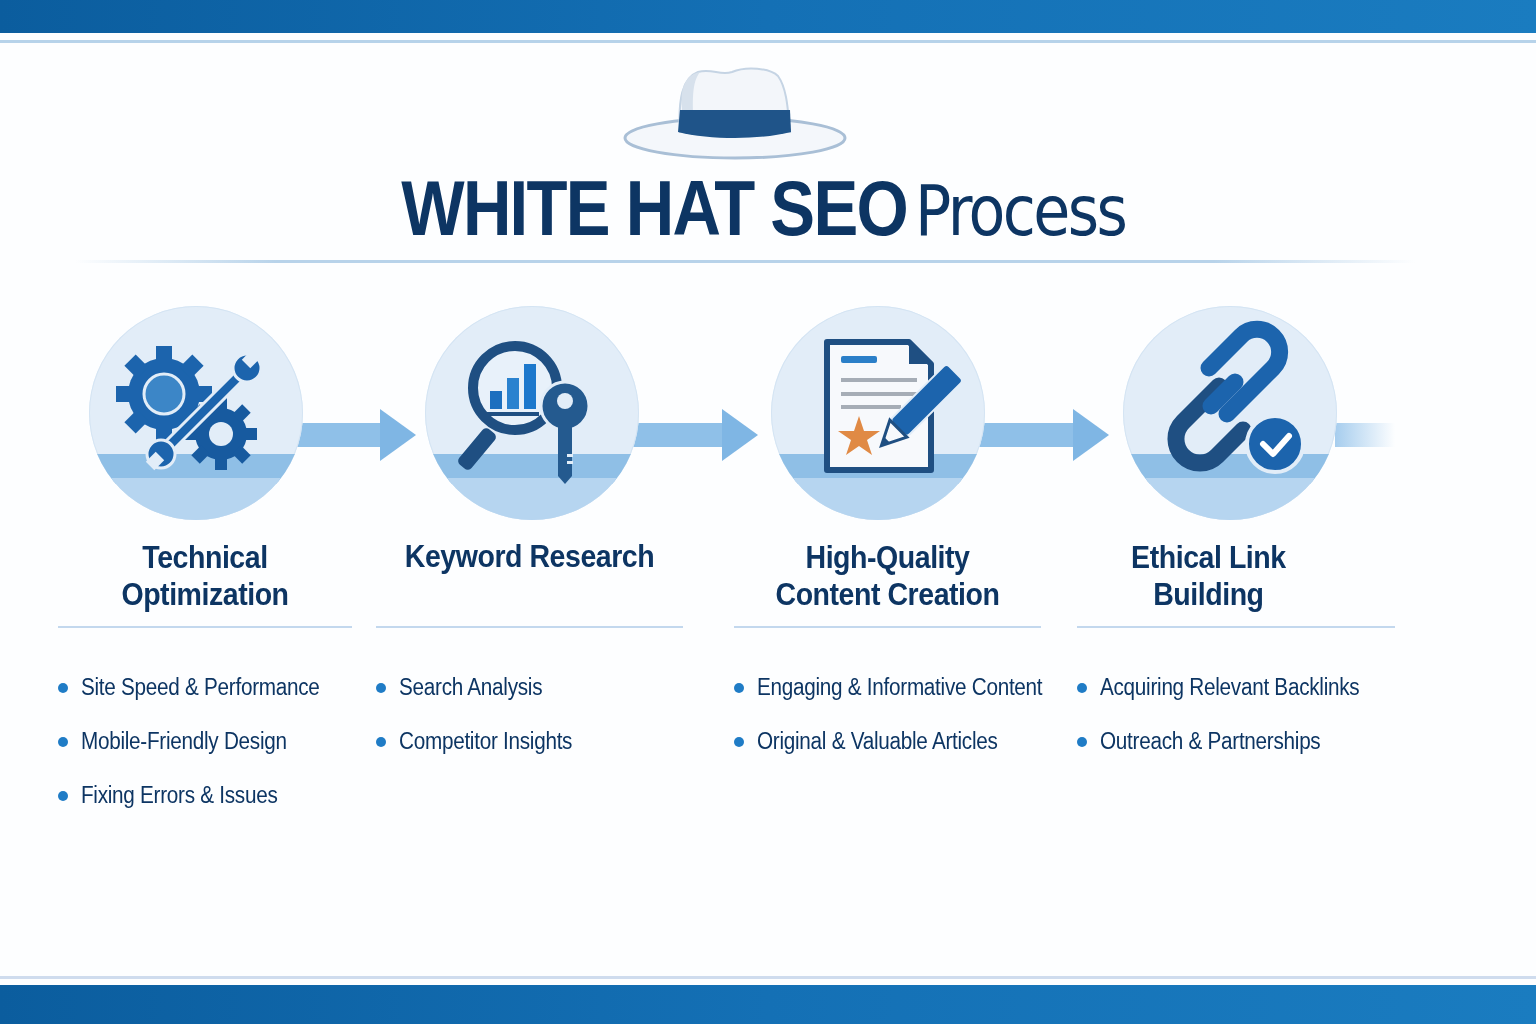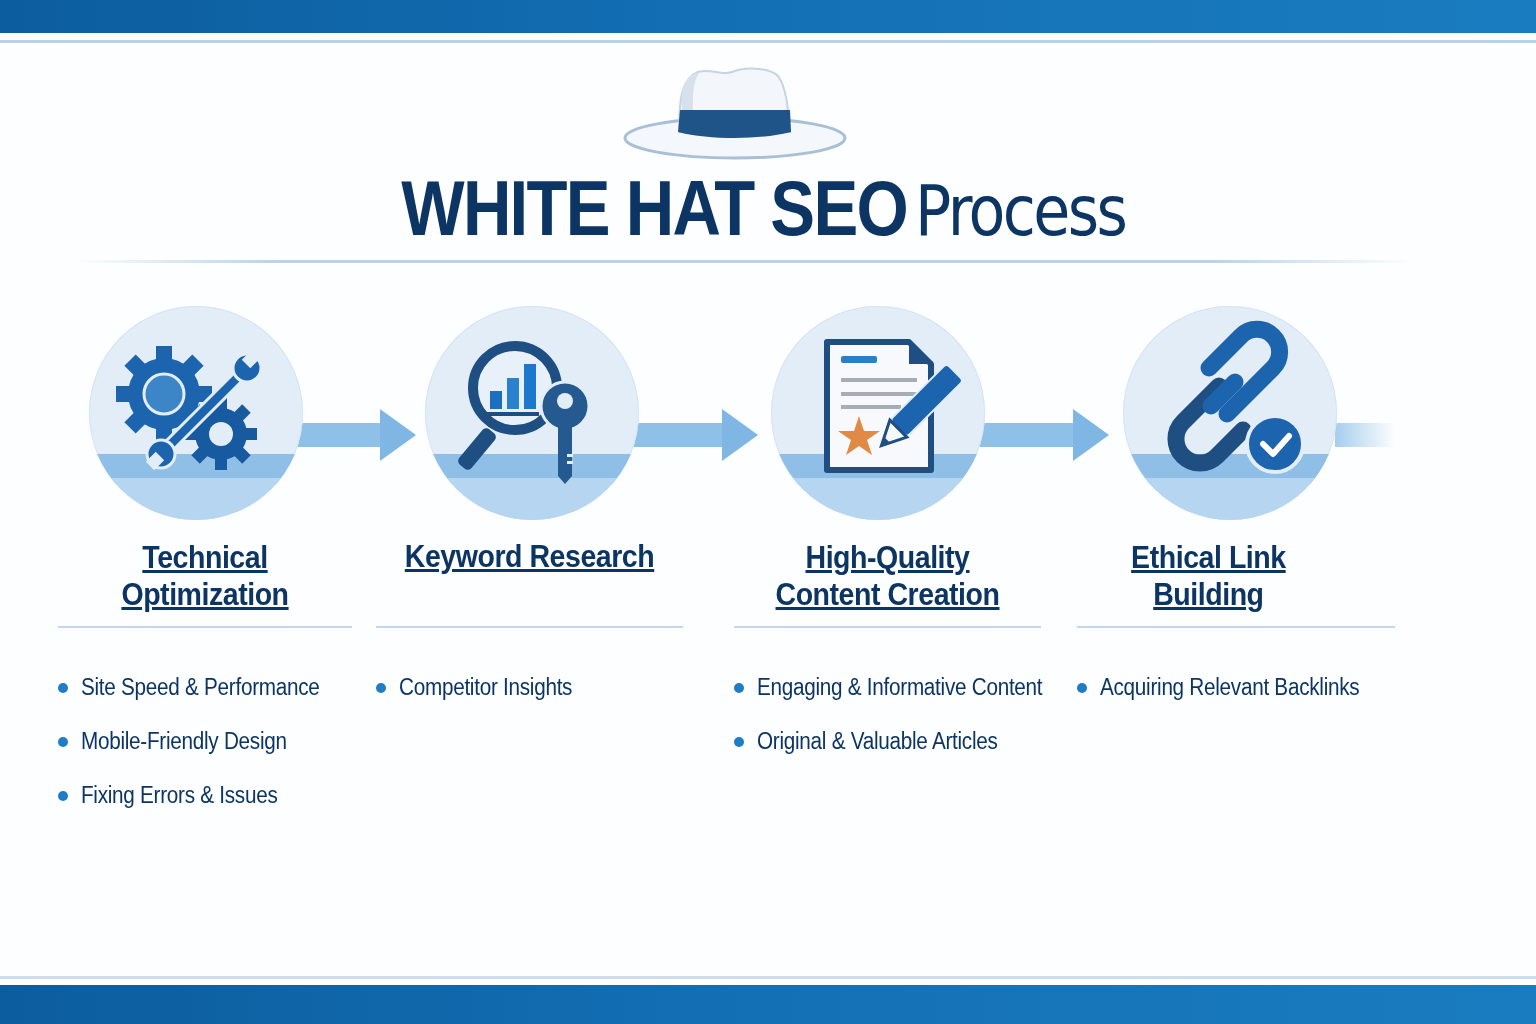--- a/index.html
+++ b/index.html
@@ -28,21 +28,21 @@
     border-top: 26px solid transparent; border-bottom: 26px solid transparent; border-left: 36px solid #7fb6e4; }
   .arrow-fade { position: absolute; left: 1335px; top: 423px; width: 60px; height: 24px;
     background: linear-gradient(90deg, #a6cdee, rgba(200,225,245,0)); }
 
   .circle { position: absolute; width: 214px; height: 214px; border-radius: 50%; overflow: hidden;
     background: #e2edf8; box-shadow: 0 0 0 1px #d4e4f3 inset; }
   .circle .band1 { position: absolute; left: 0; top: 148px; width: 100%; height: 30px; background: #8fbfe6; }
   .circle .band2 { position: absolute; left: 0; top: 172px; width: 100%; height: 50px; background: #b6d5f0; }
   .circle svg { position: absolute; left: 0; top: 0; width: 214px; height: 214px; }
 
-  .step { position: absolute; top: 538px; text-decoration: underline; }
+  .step { position: absolute; top: 538px; }
   .step-title { text-align: center; font-weight: 700; font-size: 31px; line-height: 37px; color: #0d3563;
     letter-spacing: -0.5px; height: 76px; display: flex; flex-direction: column; justify-content: center;
     transform: scaleX(0.92); }
   .step-rule { height: 2px; background: #c3d8ee; margin-top: 12px; }
   .bullets { list-style: none; margin-top: 46px; }
   .bullets li { position: relative; padding-left: 23px; font-size: 23px; line-height: 27px; height: 54px;
     color: #0d3563; white-space: nowrap; letter-spacing: -0.3px; }
   .bullets li .dot { position: absolute; left: 0; top: 9px; width: 10px; height: 10px; border-radius: 50%; background: #1f7cc6; }
   .bullets li .txt { display: inline-block; transform: scaleX(0.9); transform-origin: left center; }
 </style>
@@ -178,20 +178,21 @@
   </ul>
 </div>
 
 <div class="step" style="left:376px;width:307px;">
   <div class="step-title" style="justify-content:flex-start;">
     <span>Keyword Research</span>
     <span></span>
   </div>
   <div class="step-rule"></div>
   <ul class="bullets">
+    <li><span class="dot"></span><span class="txt">Search Analysis</span></li>
     <li><span class="dot"></span><span class="txt">Competitor Insights</span></li>
   </ul>
 </div>
 
 <div class="step" style="left:734px;width:307px;">
   <div class="step-title">
     <span>High-Quality</span>
     <span>Content Creation</span>
   </div>
   <div class="step-rule"></div>
@@ -202,17 +203,18 @@
 </div>
 
 <div class="step" style="left:1077px;width:318px;">
   <div class="step-title" style="padding-right:60px;">
     <span>Ethical Link</span>
     <span>Building</span>
   </div>
   <div class="step-rule"></div>
   <ul class="bullets">
     <li><span class="dot"></span><span class="txt">Acquiring Relevant Backlinks</span></li>
+    <li><span class="dot"></span><span class="txt">Outreach &amp; Partnerships</span></li>
   </ul>
 </div>
 
 <div class="bottom-rule"></div>
 <div class="bottom-bar"></div>
 
 </body></html>

